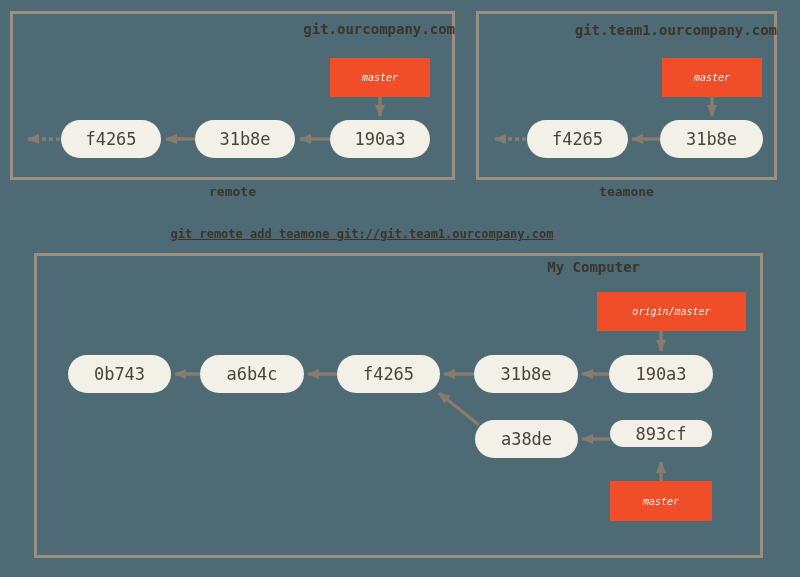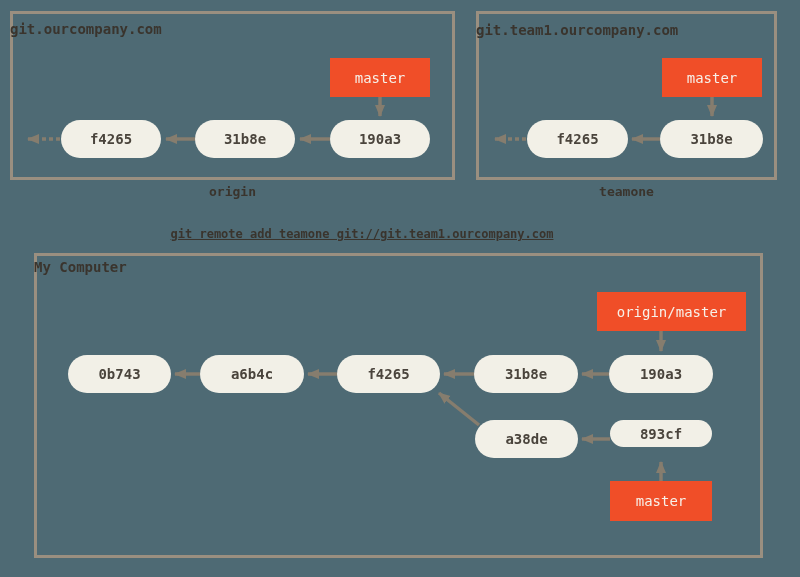--- a/index.html
+++ b/index.html
@@ -6,40 +6,40 @@
   .stage{
     position:relative;width:800px;height:577px;overflow:hidden;
     background:var(--background,#4E6A74);
     font-family:"DejaVu Sans Mono","Liberation Mono",monospace;
   }
   .gbox{
     position:absolute;box-sizing:border-box;
     border:3px solid var(--box-border,#9A8F80);
   }
   .gtitle{
-    position:absolute;text-align:left;font-weight:bold;font-size:14px;
+    position:absolute;text-align:right;font-weight:bold;font-size:14px;
     line-height:16px;color:var(--label-text,#3A342D);
   }
   .glabel{
     position:absolute;text-align:center;font-weight:bold;font-size:13px;
     line-height:15px;color:var(--label-text,#3A342D);
   }
   .cmd{
     position:absolute;text-align:center;font-weight:bold;font-size:12px;
     line-height:16px;color:var(--label-text,#3A342D);white-space:pre;text-decoration:underline;
   }
   .commit{
     position:absolute;display:flex;align-items:center;justify-content:center;
     background:var(--node-fill,#F2F0E7);border-radius:19px;
-    font-size:14px;color:var(--node-text,#4A443C);font-weight:bold;
+    font-size:17px;color:var(--node-text,#4A443C);
   }
   .ref{
     position:absolute;display:flex;align-items:center;justify-content:center;
     background:var(--branch-fill,#F04E28);
-    font-size:14px;color:var(--branch-text,#F7F1E9);
+    font-size:10px;color:var(--branch-text,#F7F1E9);font-style:italic;
   }
   svg.arrows{position:absolute;left:0;top:0;pointer-events:none;}
   .arrowline{stroke:var(--arrow,#867D6E);stroke-width:3.5;fill:none;}
   .arrowline.dashed{stroke-dasharray:4 3;}
   .ahead{fill:var(--arrow,#867D6E);}
 </style>
 </head>
 <body>
 
 <div class="stage">
@@ -72,21 +72,21 @@
     <line class="arrowline" x1="610" y1="439" x2="582" y2="439" marker-end="url(#ah)"></line>
     <line class="arrowline" x1="479" y1="425" x2="439" y2="393" marker-end="url(#ah)"></line>
     <line class="arrowline" x1="661" y1="481" x2="661" y2="462" marker-end="url(#ah)"></line>
   </svg>
 
   <div class="gtitle" style="left:10px;top:21px;width:445px">git.ourcompany.com</div>
   <div class="ref" style="left:330px;top:58px;width:100px;height:39px">master</div>
   <div class="commit" style="left:61px;top:120px;width:100px;height:38px">f4265</div>
   <div class="commit" style="left:195px;top:120px;width:100px;height:38px">31b8e</div>
   <div class="commit" style="left:330px;top:120px;width:100px;height:38px">190a3</div>
-  <div class="glabel" style="left:10px;top:184px;width:445px">origin</div>
+  <div class="glabel" style="left:10px;top:184px;width:445px">remote</div>
 
   <div class="gtitle" style="left:476px;top:22px;width:301px">git.team1.ourcompany.com</div>
   <div class="ref" style="left:662px;top:58px;width:100px;height:39px">master</div>
   <div class="commit" style="left:527px;top:120px;width:101px;height:38px">f4265</div>
   <div class="commit" style="left:660px;top:120px;width:103px;height:38px">31b8e</div>
   <div class="glabel" style="left:476px;top:184px;width:301px">teamone</div>
 
   <div class="cmd" style="left:162px;top:226px;width:400px">git remote add teamone git://git.team1.ourcompany.com</div>
 
   <div class="gtitle" style="left:34px;top:259px;width:606px">My Computer</div>

